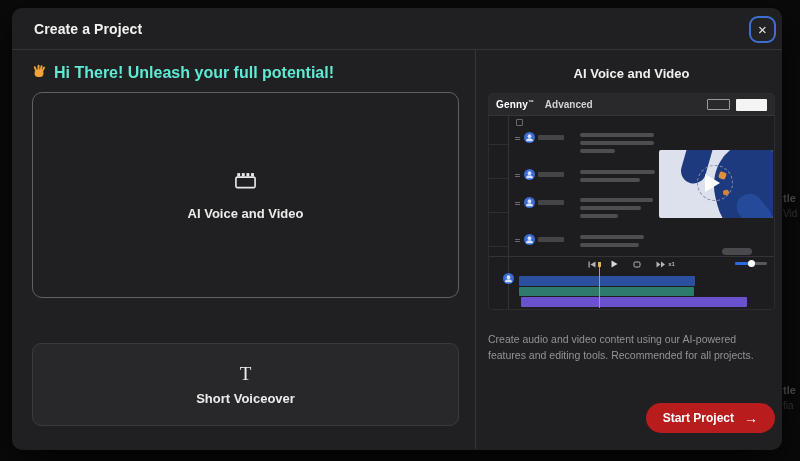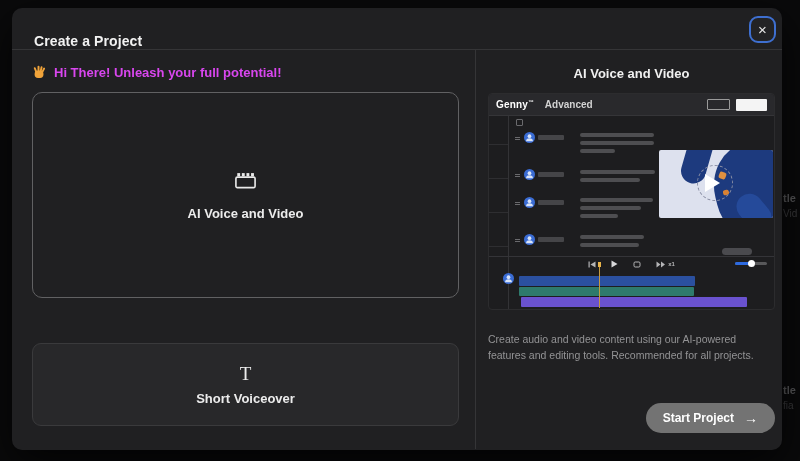--- a/index.html
+++ b/index.html
@@ -14,35 +14,35 @@
   .bg-frag { position:absolute; font-size:11px; line-height:16px; }
   .bg-frag .t1 { display:block; color:#58585a; font-weight:bold; }
   .bg-frag .t2 { display:block; color:#3c3c3e; font-size:10px; }
 
   .modal {
     position:absolute; left:12px; top:8px; width:770px; height:442px;
     background:#202022; border-radius:10px;
     box-shadow:0 14px 44px rgba(0,0,0,.75);
   }
   .modal-header {
-    height:42px; display:flex; align-items:flex-end;
+    height:42px; display:flex; align-items:center;
     padding:0 14px 0 22px; border-bottom:1px solid #353537; position:relative;
   }
   .modal-title { font-size:14px; font-weight:bold; color:#f2f2f2; letter-spacing:.1px; }
   .close-btn {
     position:absolute; right:6px; top:8px; width:27px; height:27px;
     background:#232325; border:2px solid #3e6fd0; border-radius:9px;
     color:#e8e8e8; font-size:15px; line-height:1;
     display:flex; align-items:center; justify-content:center; cursor:pointer;
   }
   .modal-body { display:flex; height:399px; }
 
   
   .left-panel { width:464px; padding:14px 16px 0 20px; }
-  .greeting { display:flex; align-items:center; gap:7px; font-size:13px; font-weight:bold; color:#d946ef; height:16px; margin-bottom:12px; }
+  .greeting { display:flex; gap:7px; font-size:16px; font-weight:bold; color:#5eead4; height:16px; margin-bottom:12px; }
   .primary-card {
     height:206px; border:1px solid #616163; border-radius:10px;
     display:flex; flex-direction:column; align-items:center; justify-content:center;
     gap:16px; cursor:pointer; background:#202022;
   }
   .card-label { font-size:13px; font-weight:bold; color:#ececec; }
   .card-row { display:flex; gap:18px; margin-top:45px; }
   .mini-card {
     flex:1; height:83px; background:#28282a; border:1px solid #3a3a3c; border-radius:9px;
     display:flex; flex-direction:column; align-items:center; justify-content:center;
@@ -305,20 +305,20 @@
             </svg>
           <span class="track blue" style="background:#2b509f"></span>
           <span class="track teal" style="background:#2e7a6c"></span>
           <span class="track purple" style="background:#6a52cf"></span>
           <span class="playhead"></span>
         </div>
       </div>
 
       <p class="desc">Create audio and video content using our AI-powered features and editing tools. Recommended for all projects.</p>
 
-      <button class="start-btn" style="background:#737373">
+      <button class="start-btn" style="background:#b91c1c">
         <span>Start Project</span>
         <span class="start-arrow">→</span>
       </button>
     </div>
 
   </div>
 </div>
 
 </body></html>

